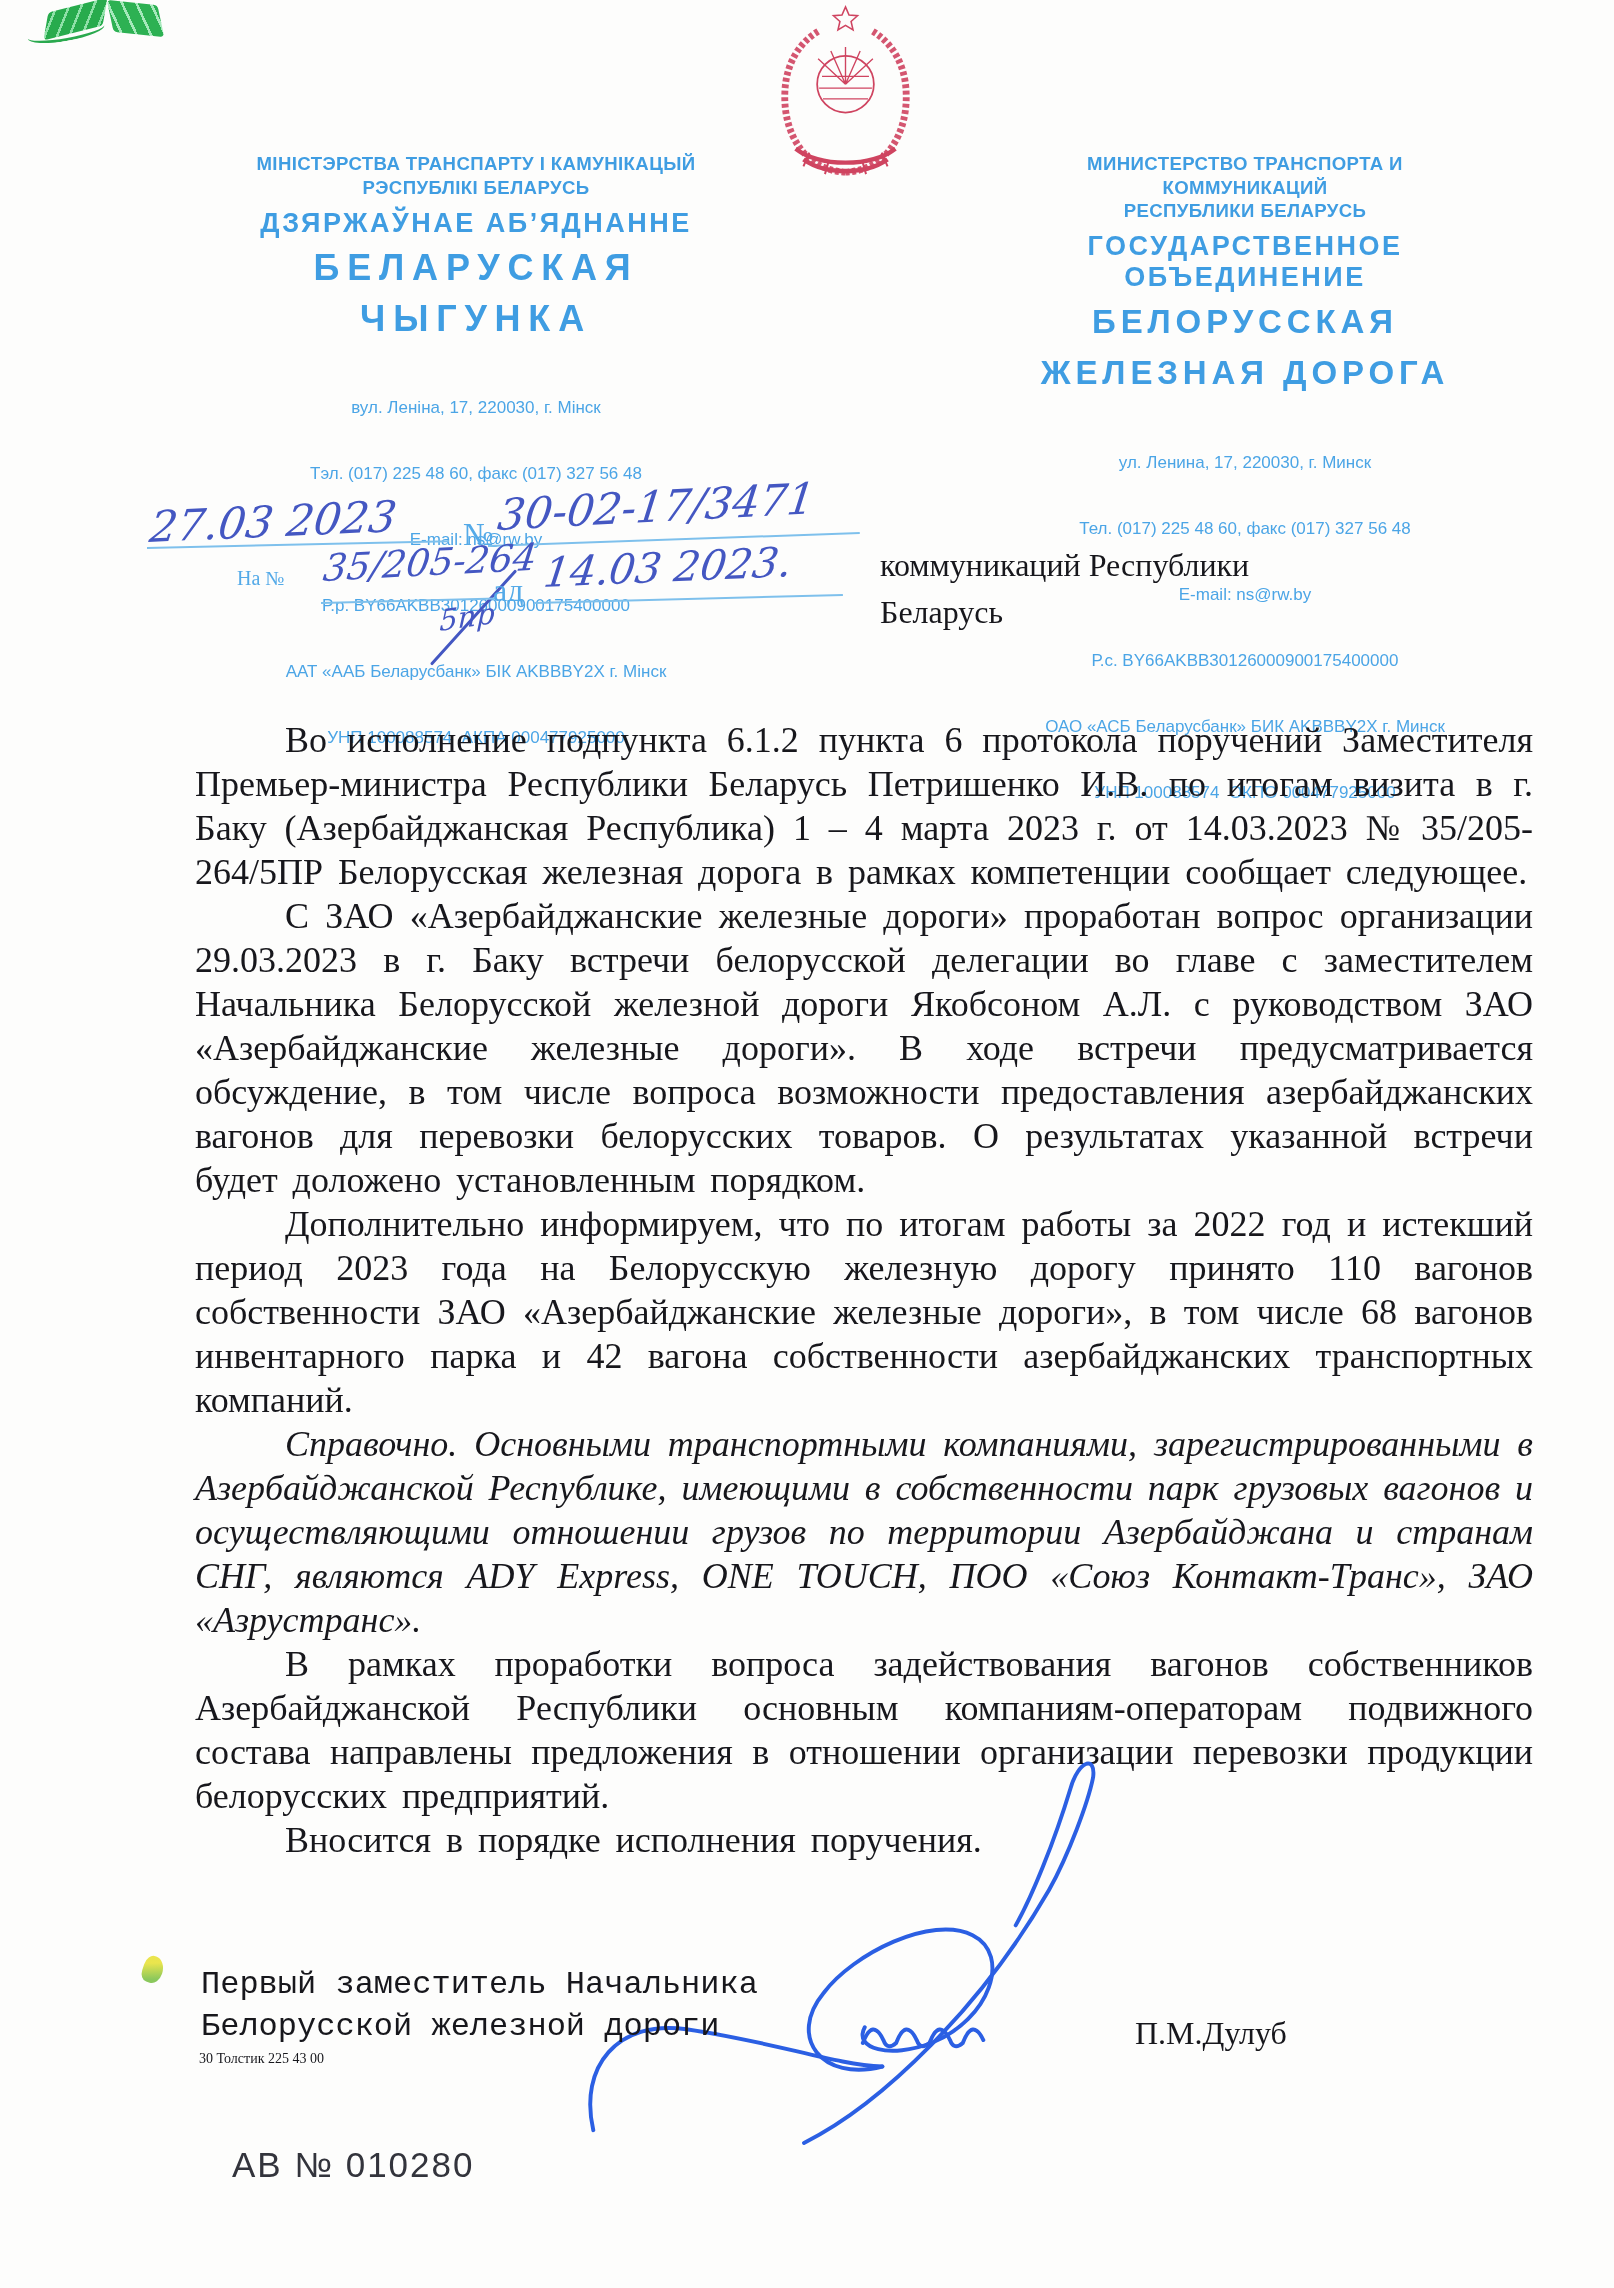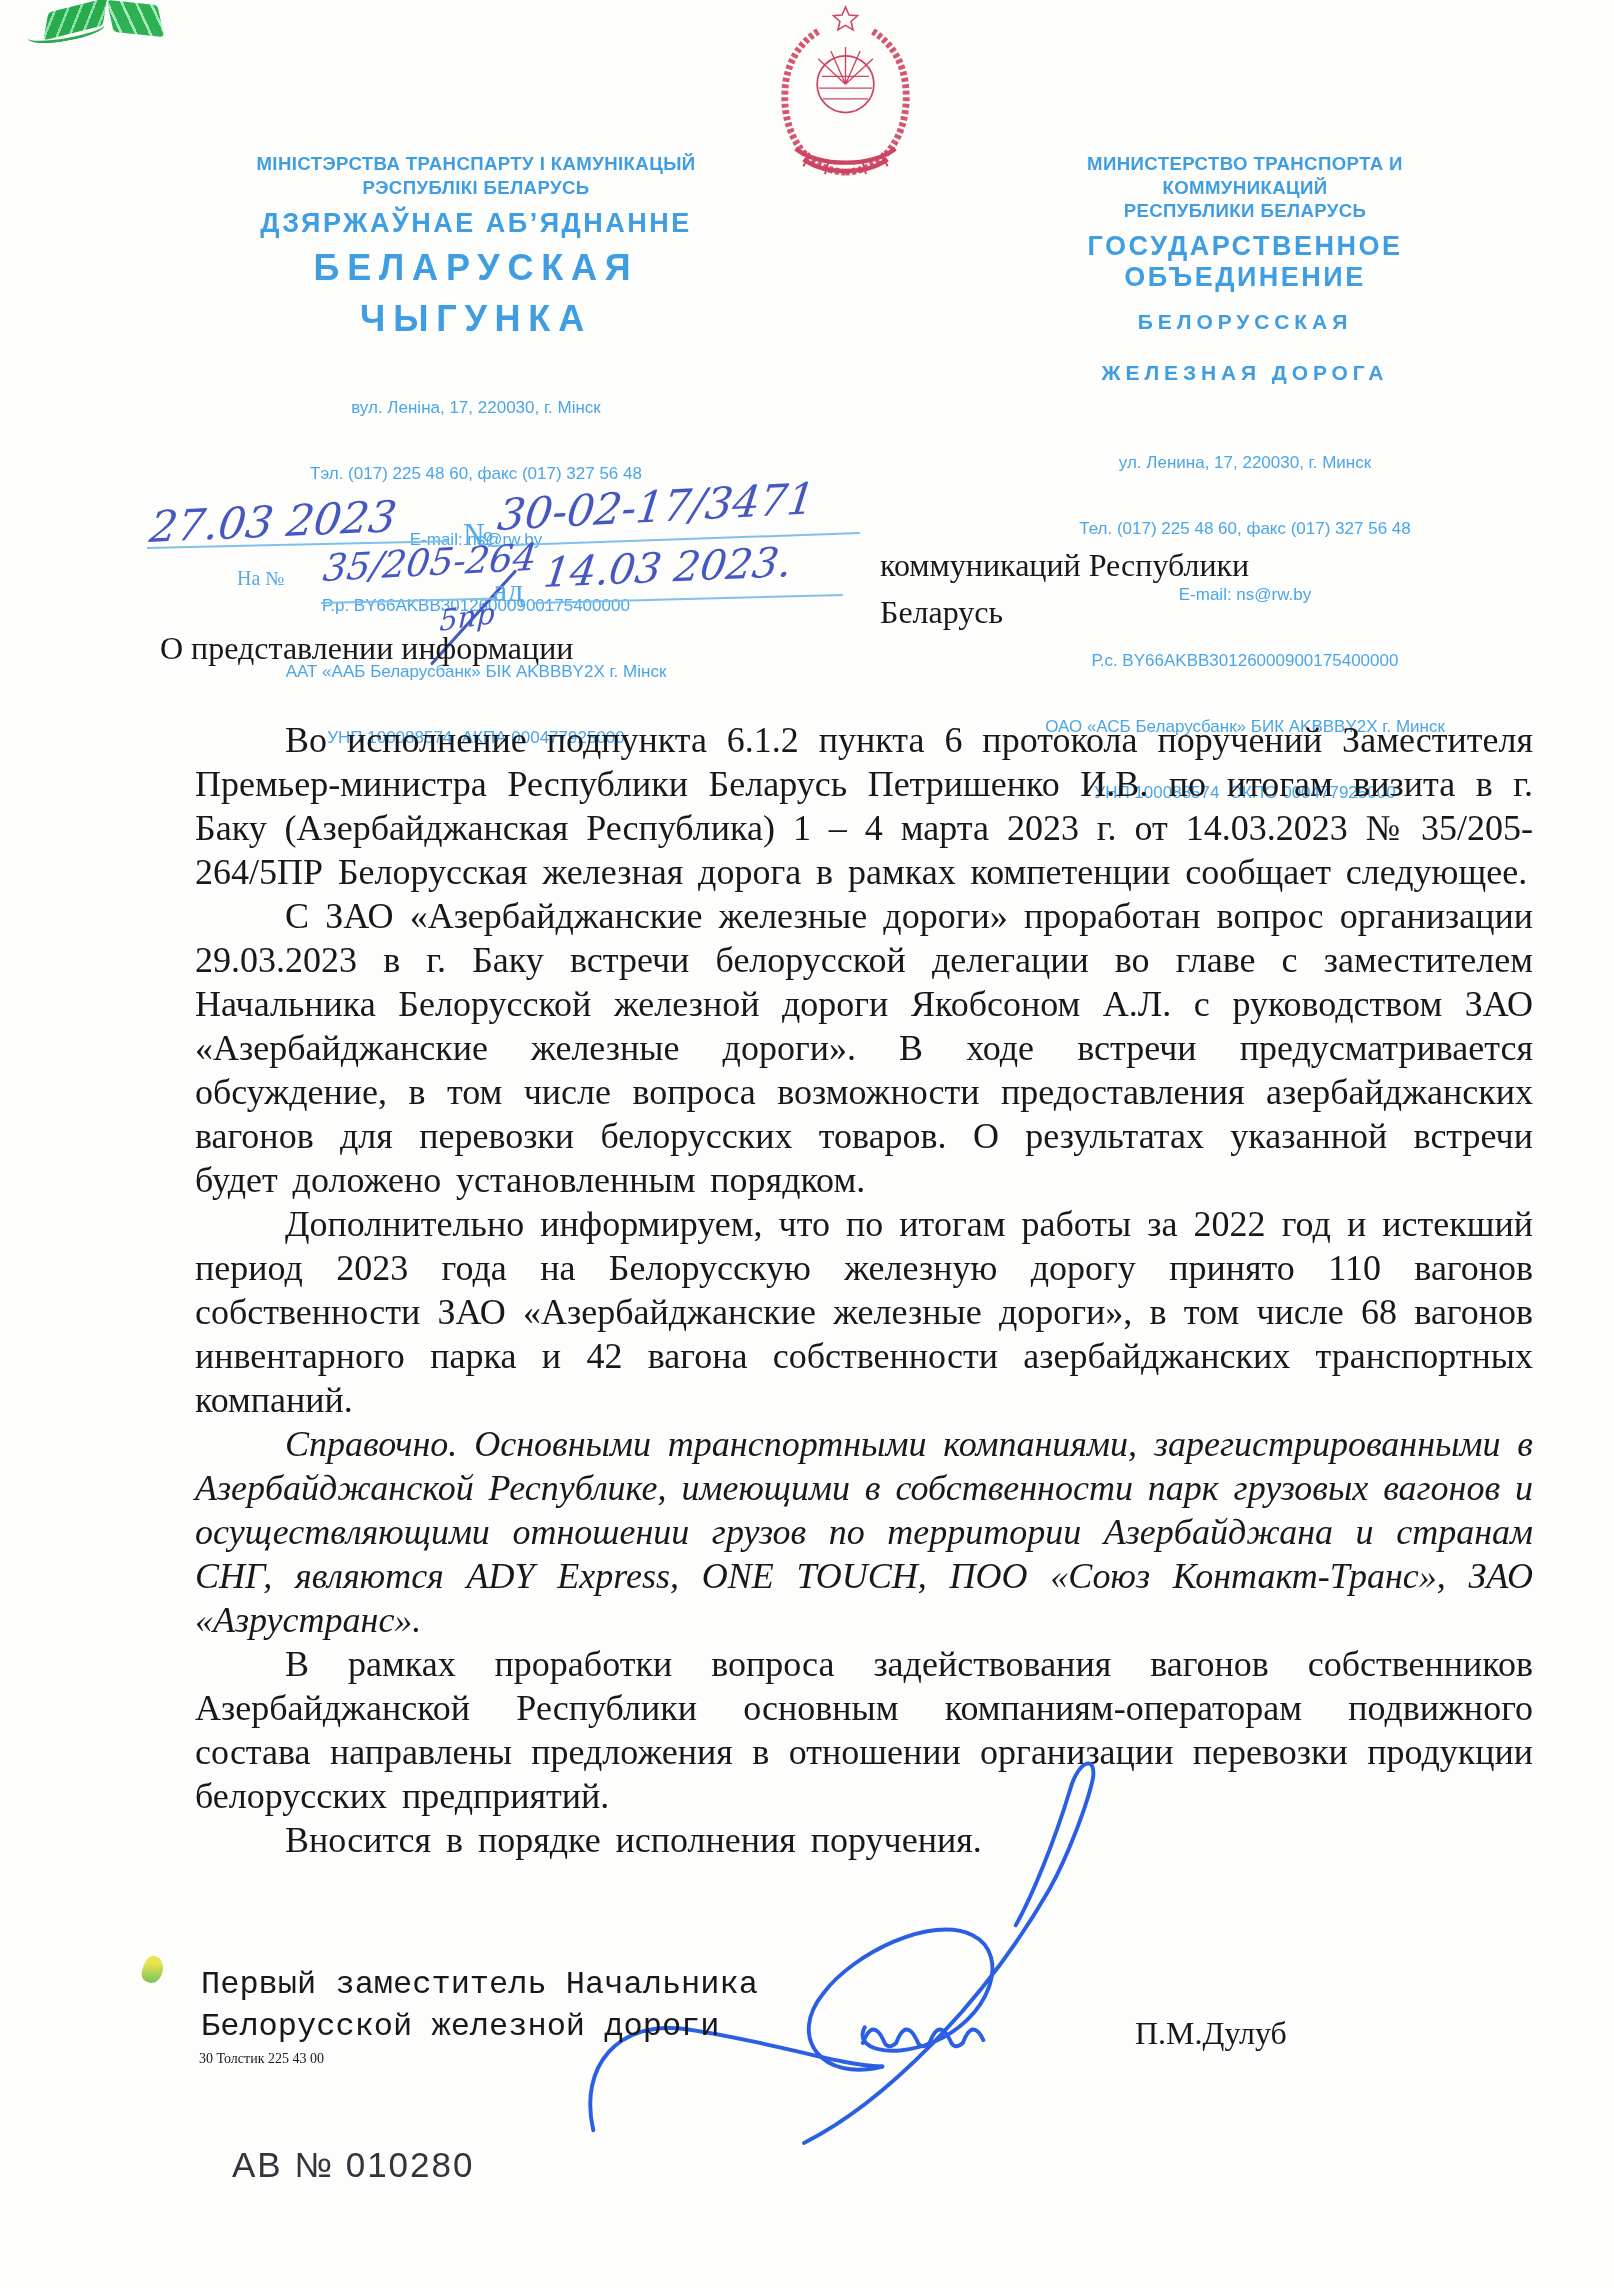--- a/index.html
+++ b/index.html
@@ -26,21 +26,21 @@
   .emblem { position:absolute; left:774px; top:3.9px; width:143px; height:176px; }
 
   
   .lh { position:absolute; text-align:center; font-family:"Liberation Sans", sans-serif; }
   .lh-left  { left:221px; top:152px; width:510px; }
   .lh-right { left:1010px; top:152px; width:470px; }
   .lh .m    { font-size:18.6px; font-weight:700; line-height:23.5px; color:#3f9de2; letter-spacing:0.4px; }
   .lh .assoc{ margin-top:8.8px; font-size:27px; font-weight:700; letter-spacing:2.5px; color:#3f9de2; }
   .lh .org  { font-weight:700; color:#3f9de2; margin-top:5.9px; }
   .lh-left  .org { font-size:36px; letter-spacing:7.8px; line-height:45px; }
-  .lh-right .org { font-size:21px; letter-spacing:4.9px; line-height:45px; }
+  .lh-right .org { font-size:33px; letter-spacing:4.9px; line-height:45px; }
   .lh .addr { margin-top:12.7px; font-size:17px; line-height:22px; color:#4ba5e6; white-space:pre-wrap; }
 
   
   .hand { position:absolute; font-family:"DejaVu Serif", serif; font-style:italic;
           color:#4457c2; transform-origin:left bottom; white-space:nowrap; }
   .rule { position:absolute; height:2px; background:#7ec0ec; transform-origin:left center; }
   .ref-label { position:absolute; font-family:"Liberation Serif", serif; color:#54aae8; white-space:nowrap; }
   .slash { position:absolute; width:127px; height:2.9px; background:#4457c2;
            transform:rotate(-48deg); transform-origin:center center; border-radius:2px; }
 
@@ -129,21 +129,20 @@
   <div class="rule" style="left:321px; top:602px; width:176px; transform:rotate(-1.5deg);"></div>
   <div class="ref-label" style="left:493px; top:572px; font-size:32px;">ад</div>
   <div class="hand" style="left:541px; top:549px; font-size:41px; transform:rotate(-2.5deg) skewX(-10deg);">14.03 2023.</div>
   <div class="rule" style="left:534px; top:602px; width:309px; transform:rotate(-1.5deg);"></div>
 
   <div class="recipient">
     <div>коммуникаций Республики</div>
     <div>Беларусь</div>
   </div>
 
-  <div class="subject">О представлении информации</div>
 
   <div class="body-text">
     <p>Во исполнение подпункта 6.1.2 пункта 6 протокола поручений Заместителя Премьер-министра Республики Беларусь Петришенко И.В. по итогам визита в г. Баку (Азербайджанская Республика) 1 – 4 марта 2023 г. от 14.03.2023 № 35/205-264/5ПР Белорусская железная дорога в рамках компетенции сообщает следующее.</p>
     <p>С ЗАО «Азербайджанские железные дороги» проработан вопрос организации 29.03.2023 в г. Баку встречи белорусской делегации во главе с заместителем Начальника Белорусской железной дороги Якобсоном А.Л. с руководством ЗАО «Азербайджанские железные дороги». В ходе встречи предусматривается обсуждение, в том числе вопроса возможности предоставления  азербайджанских вагонов для перевозки белорусских товаров. О результатах указанной встречи будет доложено установленным порядком.</p>
     <p>Дополнительно информируем, что по итогам работы за 2022 год и истекший период 2023 года на Белорусскую железную дорогу принято 110 вагонов собственности ЗАО «Азербайджанские железные дороги», в том числе 68 вагонов инвентарного парка и 42 вагона собственности азербайджанских транспортных компаний.</p>
     <p class="ital">Справочно. Основными транспортными компаниями, зарегистрированными в Азербайджанской Республике, имеющими в собственности парк грузовых вагонов и осуществляющими отношении грузов по территории Азербайджана и странам СНГ, являются ADY Express, ONE TOUCH, ПОО «Союз Контакт-Транс», ЗАО «Азрустранс».</p>
     <p>В рамках проработки вопроса задействования вагонов собственников Азербайджанской Республики основным компаниям-операторам подвижного состава направлены предложения в отношении организации перевозки продукции белорусских предприятий.</p>
     <p>Вносится в порядке исполнения поручения.</p>
   </div>
 

